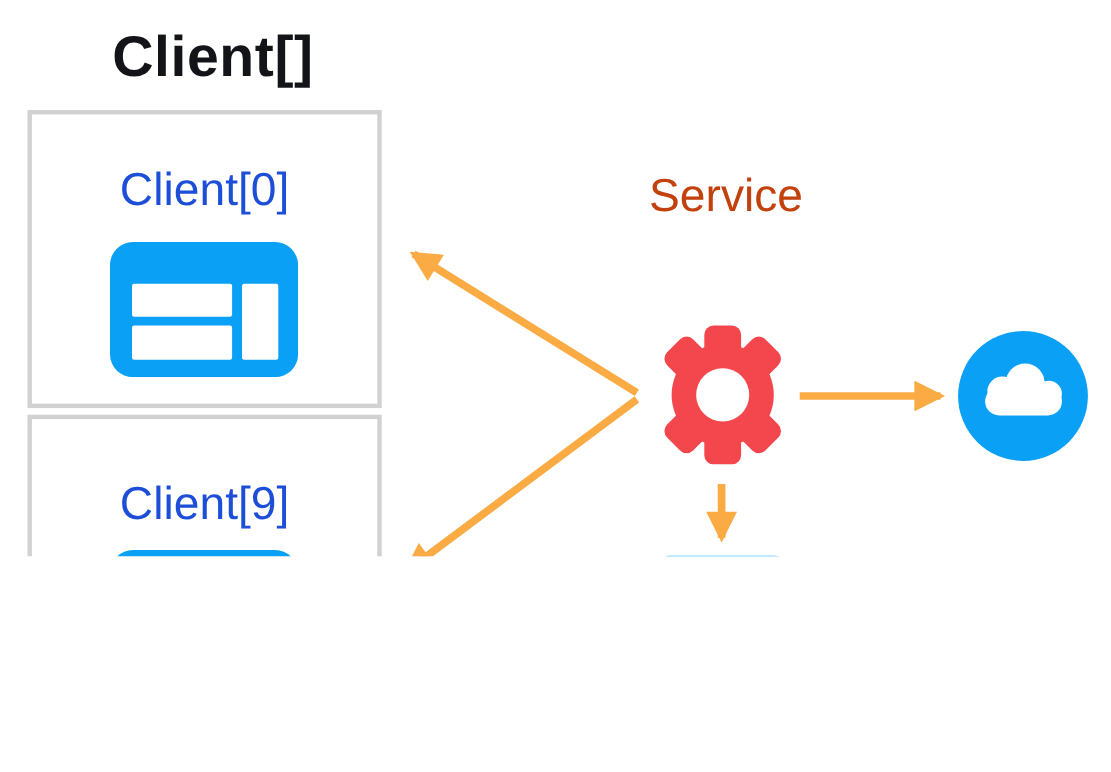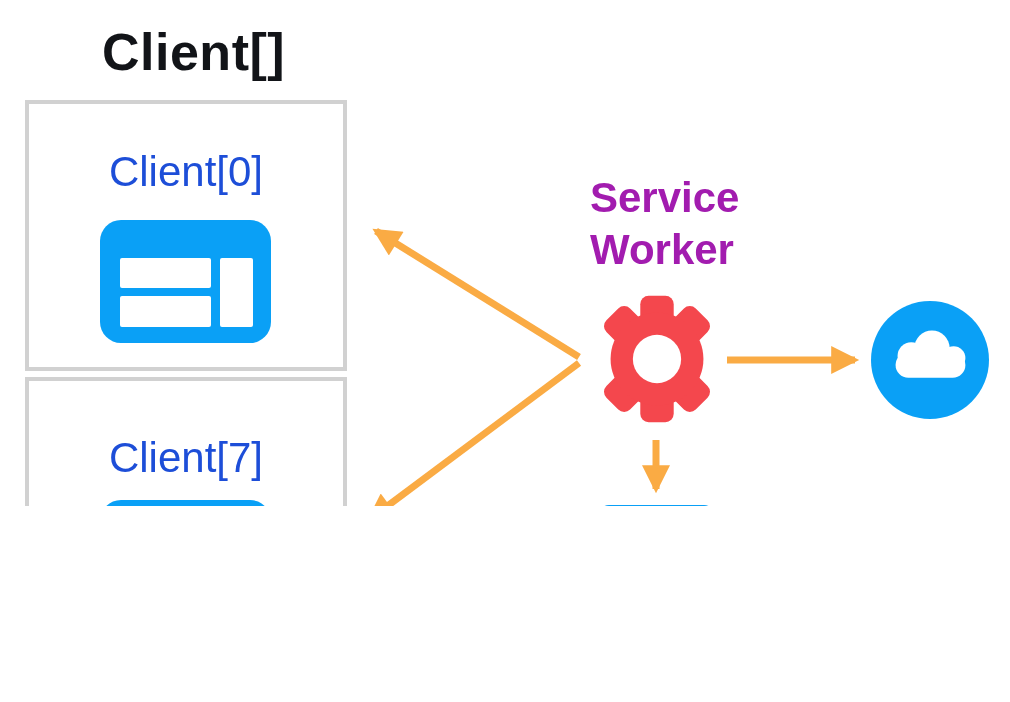--- a/index.html
+++ b/index.html
@@ -37,24 +37,24 @@
     text-align: center;
     font-size: 42px;
     font-weight: 500;
     color: #1d4ed8;
     white-space: nowrap;
   }
   .client-label.l0 { top: 148px; }
   .client-label.l1 { top: 434px; }
 
   .sw-label {
-    left: 590px; top: 172px;
+    left: 590px; top: 152px;
     font-size: 42px;
-    font-weight: 700;
-    color: #a21caf;
+    font-weight: 400;
+    color: #c2410c;
     line-height: 1.24;
     white-space: nowrap;
   }
 
   .icon-browser0 { left: 100px; top: 220px; }
   .icon-browser1 { left: 100px; top: 500px; }
   .icon-gear     { left: 592px; top: 294px; }
   .icon-cloud    { left: 871px; top: 301px; }
   .icon-storage  { left: 599px; top: 505px; }
 
@@ -70,31 +70,30 @@
   <div class="abs client-box box0"></div>
   <div class="abs client-label l0">Client[0]</div>
   <svg class="abs icon-browser0" width="171" height="123" viewBox="0 0 171 123">
     <rect x="0" y="0" width="171" height="123" rx="21" fill="#0AA0F6"></rect>
     <rect x="20" y="38" width="91" height="30" rx="2" fill="#ffffff"></rect>
     <rect x="20" y="76" width="91" height="31" rx="2" fill="#ffffff"></rect>
     <rect x="120" y="38" width="33" height="69" rx="2" fill="#ffffff"></rect>
   </svg>
 
   <div class="abs client-box box1"></div>
-  <div class="abs client-label l1">Client[7]</div>
+  <div class="abs client-label l1">Client[9]</div>
   <svg class="abs icon-browser1" width="171" height="123" viewBox="0 0 171 123">
     <rect x="0" y="0" width="171" height="123" rx="21" fill="#0AA0F6"></rect>
     <rect x="20" y="38" width="91" height="30" rx="2" fill="#ffffff"></rect>
     <rect x="20" y="76" width="91" height="31" rx="2" fill="#ffffff"></rect>
     <rect x="120" y="38" width="33" height="69" rx="2" fill="#ffffff"></rect>
   </svg>
 
   <div class="abs sw-label">
     <div>Service</div>
-    <div>Worker</div>
   </div>
 
   <svg class="abs icon-gear" width="130" height="130" viewBox="0 0 140 140">
     <g fill="#F4474D">
       <rect x="52" y="2" width="36" height="44" rx="9" transform="rotate(0,70,70)"></rect>
       <rect x="52" y="2" width="36" height="44" rx="9" transform="rotate(45,70,70)"></rect>
       <rect x="52" y="2" width="36" height="44" rx="9" transform="rotate(135,70,70)"></rect>
       <rect x="52" y="2" width="36" height="44" rx="9" transform="rotate(180,70,70)"></rect>
       <rect x="52" y="2" width="36" height="44" rx="9" transform="rotate(225,70,70)"></rect>
       <rect x="52" y="2" width="36" height="44" rx="9" transform="rotate(315,70,70)"></rect>

